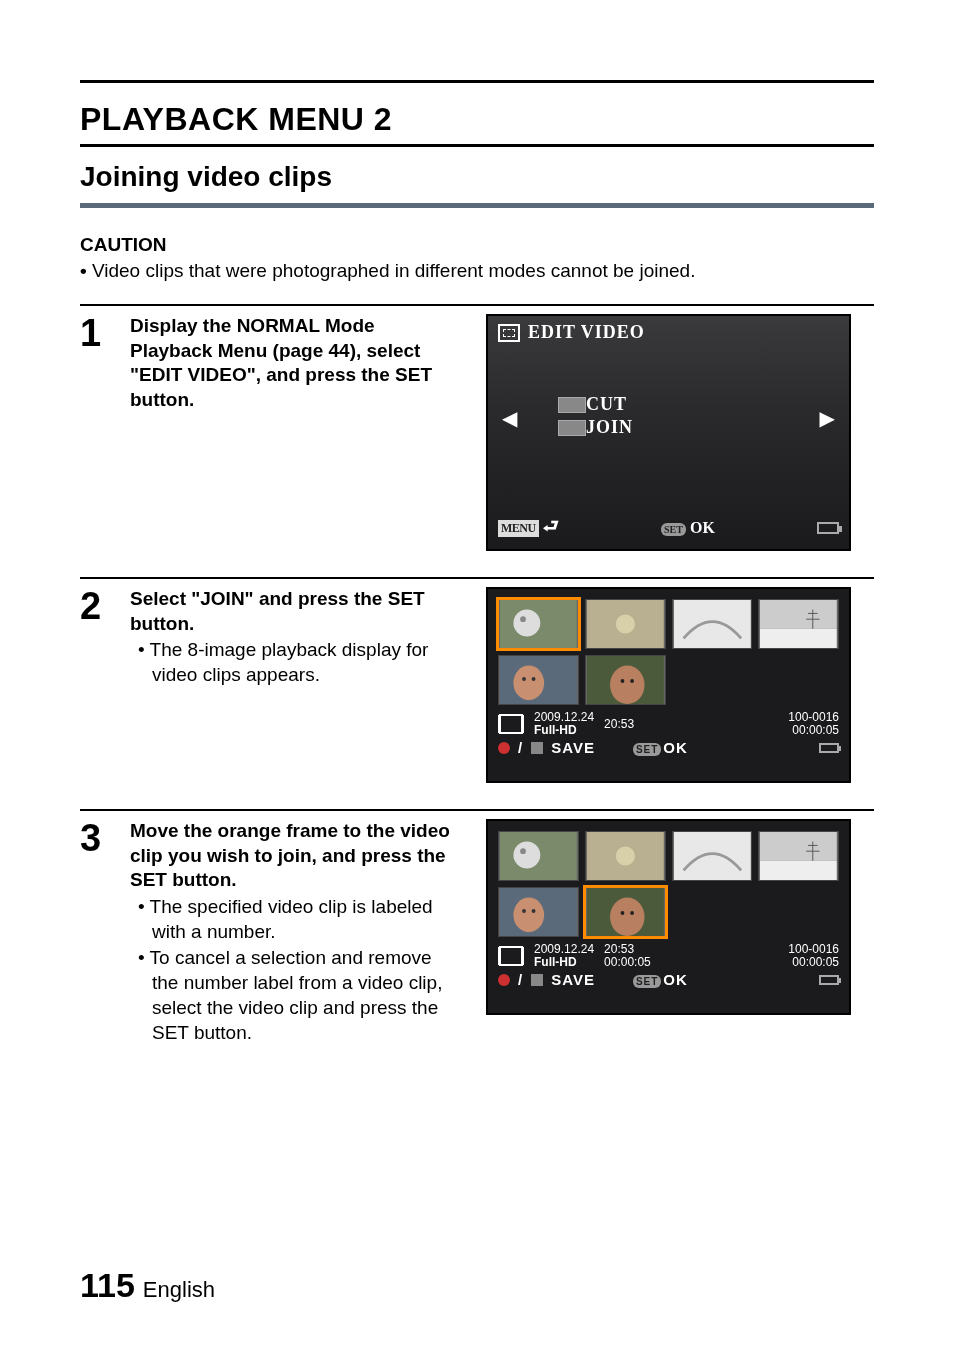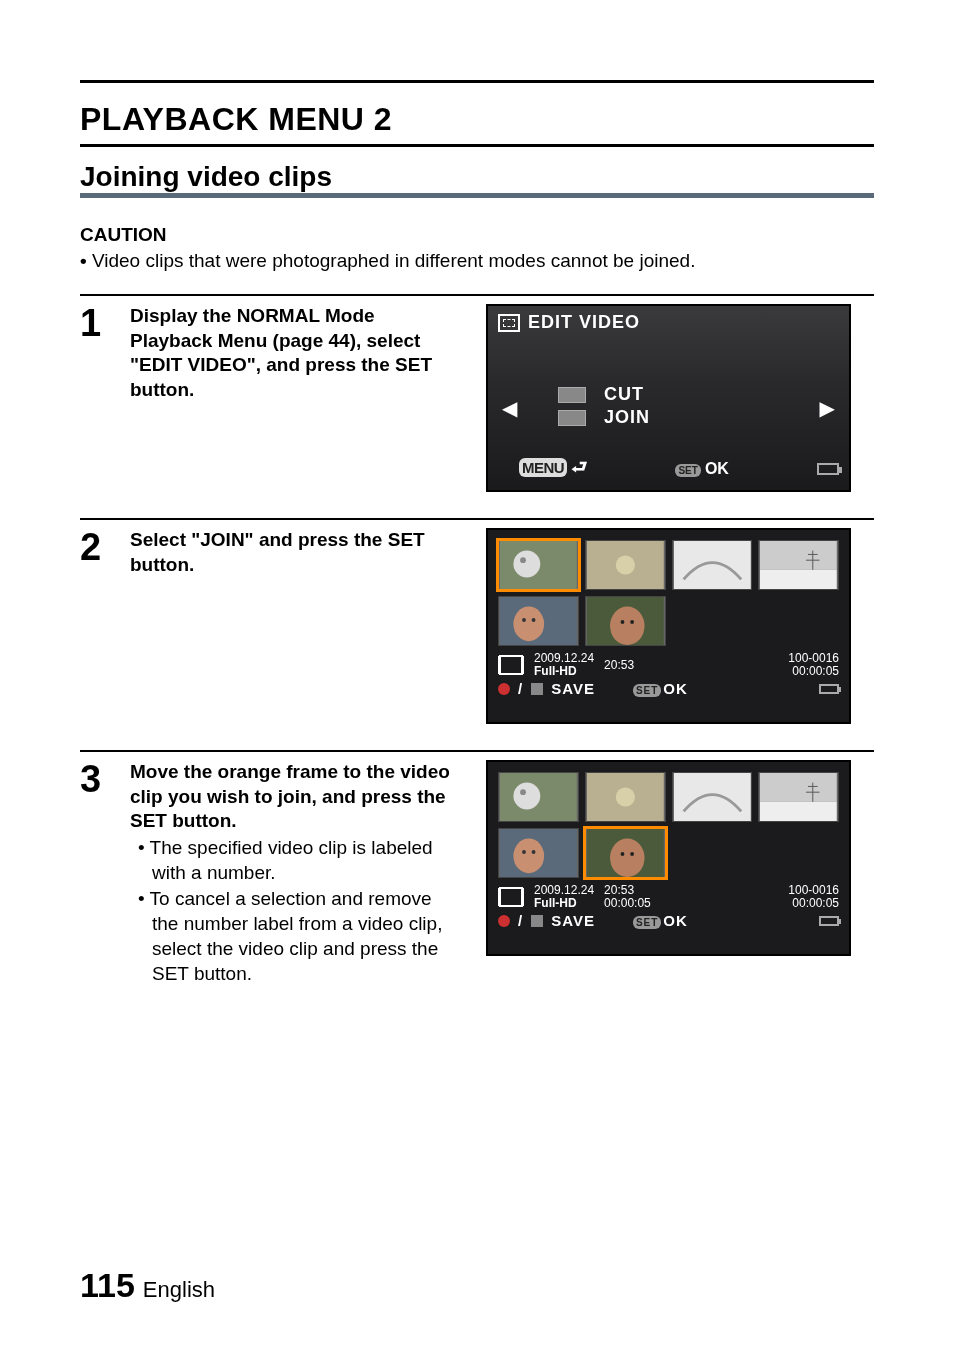--- a/index.html
+++ b/index.html
@@ -17,20 +17,21 @@
     font-weight: bold;
     letter-spacing: 0.5px;
     border-top: 3px solid #000;
     border-bottom: 3px solid #000;
     padding: 18px 0 6px 0;
     margin-bottom: 14px;
   }
   h2.joining {
     font-size: 28px;
     font-weight: bold;
+    padding-bottom: 10px;
     border-bottom: 5px solid #5a6a7a;
     margin-bottom: 26px;
   }
   .caution {
     font-size: 19px;
     font-weight: bold;
     margin-bottom: 4px;
   }
   .caution-line {
     font-size: 19px;
@@ -68,26 +69,26 @@
     margin-top: 2px;
   }
   .step-right {
     flex: 0 0 auto;
     width: 370px;
   }
 
   
   .cam-screen {
     width: 365px;
-    height: 188px;
+    height: 237px;
     border: 2px solid #000;
     background: linear-gradient(#3a3a3c, #2a2a2c 40%, #1a1a1c);
     color: #fff;
     position: relative;
-    font-family: Liberation Sans, sans-serif;
+    font-family: Liberation Serif, serif;
     padding-left: 22px;
   }
   .cam-title {
     position: absolute;
     top: 6px; left: 10px; right: 10px;
     display: flex; align-items: center; gap: 8px;
     font-size: 18px; font-weight: bold; letter-spacing: 1px;
   }
   .cam-title .ticon {
     width: 22px; height: 18px; border: 2px solid #fff;
@@ -97,34 +98,34 @@
     content: ""; position: absolute; inset: 3px; border: 1px dashed #fff;
   }
   .cam-arrows {
     position: absolute; left: 14px; right: 14px; top: 90px;
     display: flex; justify-content: space-between; font-size: 20px;
   }
   .cam-options {
     position: absolute; left: 70px; top: 78px;
     font-size: 18px; font-weight: bold; letter-spacing: 1px;
   }
-  .cam-options .row { display: flex; align-items: center; gap: 18px; margin-bottom: 2px; text-align: center; }
+  .cam-options .row { display: flex; align-items: center; gap: 0; margin-bottom: 2px; text-align: center; }
   .cam-options .iconbox {
     width: 28px; height: 16px; background: #888; border: 1px solid #aaa;
     display: inline-block;
   }
   .cam-footer {
     position: absolute; left: 10px; right: 10px; bottom: 6px;
     display: flex; justify-content: space-between; align-items: center;
     font-size: 16px; font-weight: bold;
   }
   .cam-footer .menu {
-    background: #ddd; color: #222; font-size: 15px; padding: 1px 3px;
-    border-radius: 6px; display: inline-block; margin-right: 4px;
-    font-weight: bold; letter-spacing: -0.5px; margin-left: 21px;
+    background: #ddd; color: #222; font-size: 12px; padding: 1px 3px;
+    border-radius: 0; display: inline-block; margin-right: 4px;
+    font-weight: bold; letter-spacing: -0.5px;
   }
   .cam-footer .ret { font-size: 18px; color:#fff; }
   .cam-footer .set {
     background:#999; color:#222; font-size:10px; padding:1px 3px;
     border-radius:6px; margin-right:4px;
   }
   .cam-footer .batt {
     width: 22px; height: 12px; border: 2px solid #aaa; position: relative;
     display: inline-block;
   }
@@ -246,20 +247,21 @@
         <span class="batt"></span>
       </div>
     </div>
   </div>
 </div>
 
 <div class="step-block">
   <div class="step-num">2</div>
   <div class="step-body">
     <strong>Select "JOIN" and press the SET button.</strong>
+    <div class="sub-bullet">• <span>The 8-image playback display for video clips appears.</span></div>
   </div>
   <div class="step-right">
     <div class="thumb-screen">
       <div class="thumb-grid">
         <div class="thumb selected">
             <svg viewBox="0 0 80 50">
               <rect width="80" height="50" fill="#7a8a6a"></rect>
               <circle cx="28" cy="24" r="14" fill="#ddd"></circle>
               <circle cx="24" cy="20" r="3" fill="#888"></circle>
             </svg>

